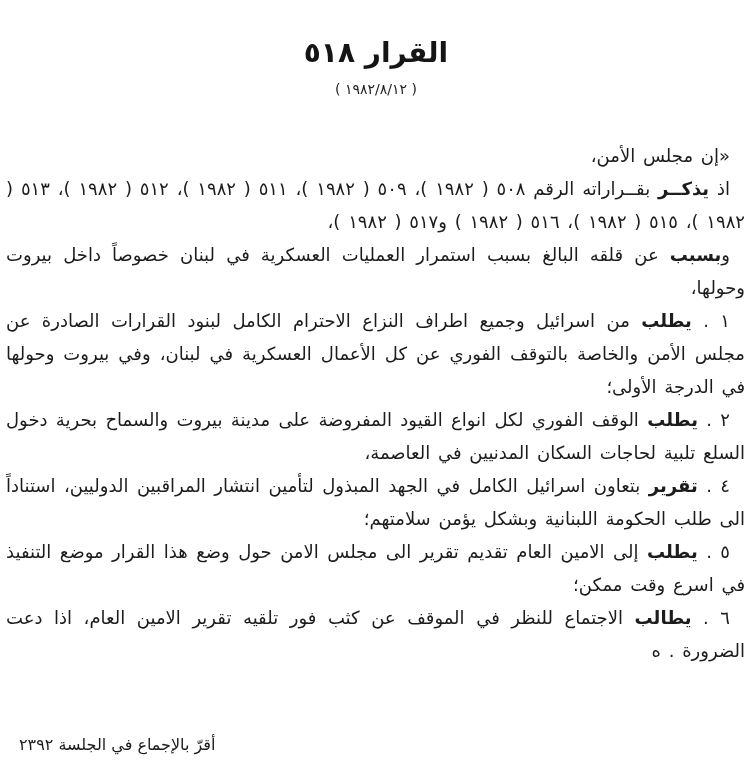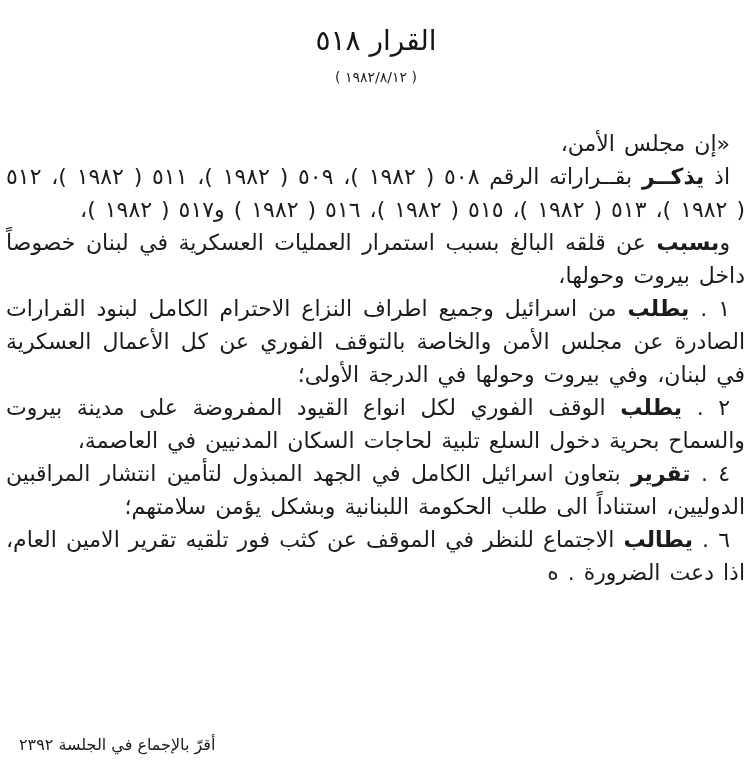--- a/index.html
+++ b/index.html
@@ -10,39 +10,39 @@
   .page {
     position: relative;
     width: 752px;
     height: 784px;
     background: #ffffff;
     color: #1a1a1a;
     font-family: "DejaVu Sans", sans-serif;
     overflow: hidden;
   }
   .title {
-    margin: 0;
+    margin: 12px;
     padding-top: 24px;
     text-align: center;
     direction: rtl;
     font-size: 28px;
-    font-weight: normal;
+    font-weight: bold;
     color: #151515;
   }
   .date {
     margin-top: 12px;
     text-align: center;
     direction: rtl;
     font-size: 14px;
     color: #1c1c1c;
   }
   .body {
     direction: rtl;
     text-align: justify;
-    font-size: 22px;
+    font-size: 18px;
     line-height: 33px;
     padding: 0 7px 0 6px;
     margin-top: 42px;
     word-spacing: 2px;
     color: #1c1c1c;
   }
   .body p {
     margin: 0;
     text-indent: 15px;
   }
@@ -67,17 +67,18 @@
 
   <div class="date">( ١٩٨٢/٨/١٢ )</div>
 
   <div class="body">
       <p>«إن مجلس الأمن،</p>
       <p>اذ <b>يذكــر</b> بقــراراته الرقم ٥٠٨ ( ١٩٨٢ )، ٥٠٩ ( ١٩٨٢ )، ٥١١ ( ١٩٨٢ )، ٥١٢ ( ١٩٨٢ )، ٥١٣ ( ١٩٨٢ )، ٥١٥ ( ١٩٨٢ )، ٥١٦ ( ١٩٨٢ ) و٥١٧ ( ١٩٨٢ )،</p>
       <p>و<b>بسبب</b> عن قلقه البالغ بسبب استمرار العمليات العسكرية في لبنان خصوصاً داخل بيروت وحولها،</p>
       <p>١ . <b>يطلب</b> من اسرائيل وجميع اطراف النزاع الاحترام الكامل لبنود القرارات الصادرة عن مجلس الأمن والخاصة بالتوقف الفوري عن كل الأعمال العسكرية في لبنان، وفي بيروت وحولها في الدرجة الأولى؛</p>
       <p>٢ . <b>يطلب</b> الوقف الفوري لكل انواع القيود المفروضة على مدينة بيروت والسماح بحرية دخول السلع تلبية لحاجات السكان المدنيين في العاصمة،</p>
       <p>٤ . <b>تقرير</b> بتعاون اسرائيل الكامل في الجهد المبذول لتأمين انتشار المراقبين الدوليين، استناداً الى طلب الحكومة اللبنانية وبشكل يؤمن سلامتهم؛</p>
+      <p>٥ . <b>يطلب</b> إلى الامين العام تقديم تقرير الى مجلس الامن حول وضع هذا القرار موضع التنفيذ في اسرع وقت ممكن؛</p>
       <p>٦ . <b>يطالب</b> الاجتماع للنظر في الموقف عن كثب فور تلقيه تقرير الامين العام، اذا دعت الضرورة . ه</p>
     </div>
 
   <div class="footer">أقرّ بالإجماع في الجلسة ٢٣٩٢</div>
 </div>
 
 </body></html>

